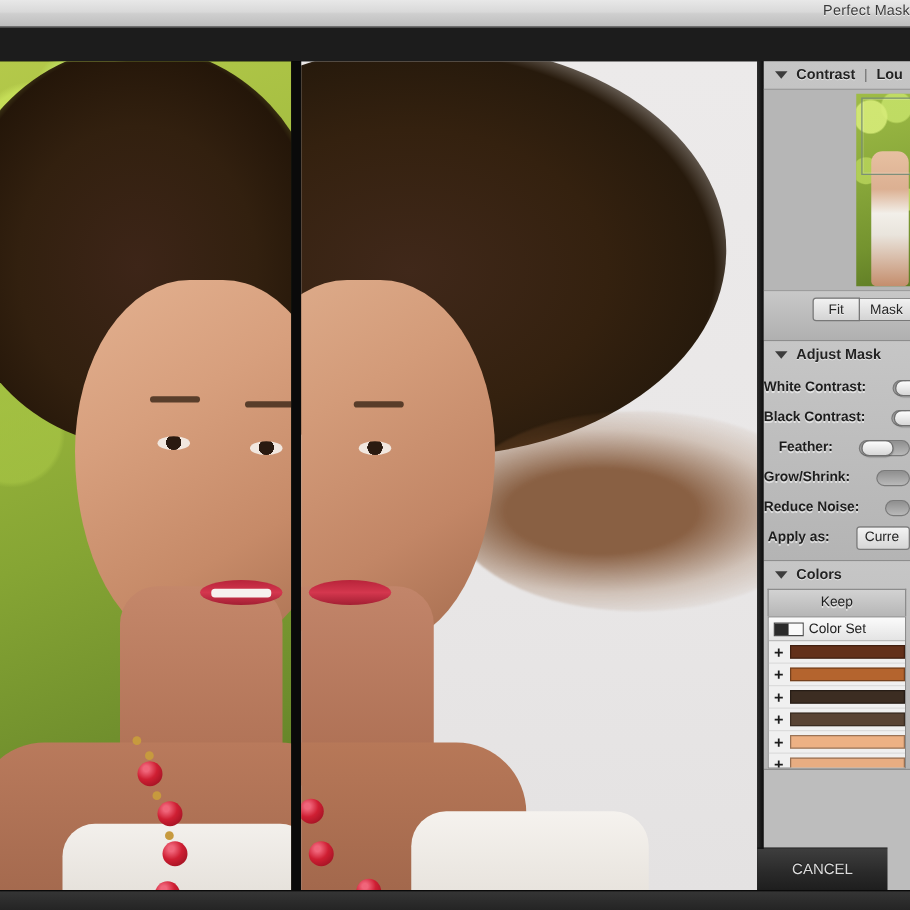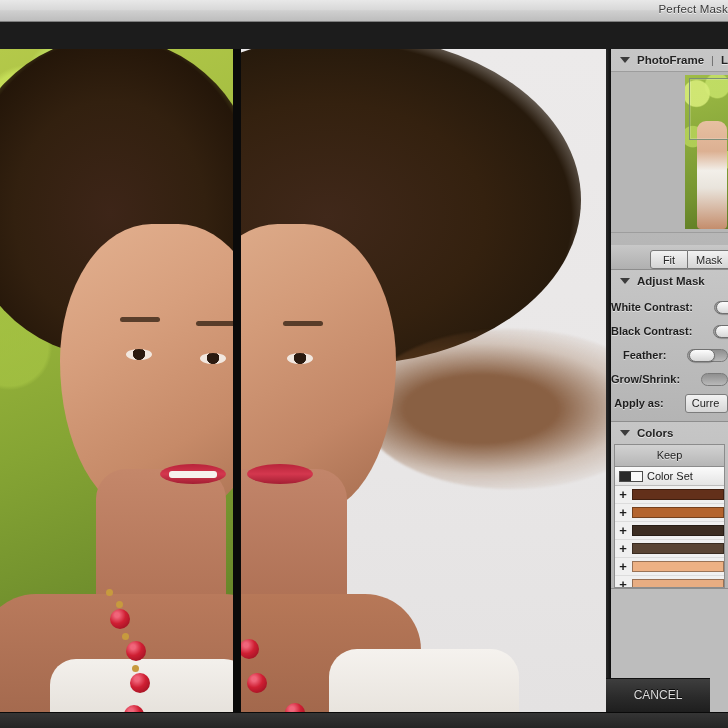--- a/index.html
+++ b/index.html
@@ -117,21 +117,21 @@
       radial-gradient(circle at 62% 7%,rgba(198,226,105,.85) 0 8%,rgba(0,0,0,0) 9%),
       radial-gradient(circle at 15% 40%,rgba(186,214,92,.8) 0 10%,rgba(0,0,0,0) 11%),
       radial-gradient(circle at 78% 55%,rgba(206,230,112,.75) 0 9%,rgba(0,0,0,0) 10%),
       linear-gradient(165deg,#9fbc46 0%,#8aa93b 40%,#74932f 75%,#5d7a24 100%);}
   .navfig{position:absolute;left:12px;top:46px;width:30px;height:108px;
     background:linear-gradient(to bottom,#e7c0a1 0%,#dcb092 28%,#f2efe9 46%,#e9e4dc 62%,#c48d6c 100%);
     border-radius:9px 9px 4px 4px;}
   .navrect{position:absolute;left:78px;top:6px;width:48px;height:62px;
     border:1px solid rgba(120,140,120,.95);box-sizing:border-box;
     box-shadow:0 0 0 1px rgba(255,255,255,.18) inset;}
-  .fitrow{position:relative;height:24px;background:linear-gradient(to bottom,#c8c8c8,#b0b0b0);margin-top:12px;}
+  .fitrow{position:relative;height:39px;background:linear-gradient(to bottom,#c8c8c8,#b0b0b0);}
   .btnpair{position:absolute;left:39px;top:5px;display:flex;}
   .btn{height:19px;min-width:38px;padding:0 8px;font-size:11px;color:#262626;
     background:linear-gradient(to bottom,#f2f2f2,#d4d4d4);border:1px solid #787878;
     display:flex;align-items:center;justify-content:center;box-sizing:border-box;
     text-shadow:0 1px 0 rgba(255,255,255,.7);}
   .btn:first-child{border-radius:3px 0 0 3px;}
   .btn:last-child{border-radius:0 3px 3px 0;border-left:none;}
 
   
   .rows{padding:3px 0 6px 0;}
@@ -233,21 +233,21 @@
     <div class="panelsplit"></div>
     <div class="panelbody">
 
       <div class="basictab">
         <span>Basic</span>
       </div>
 
       <div class="sect">
         <div class="secthead">
           <div class="tri"></div>
-          <div class="secttitle">PhotoFrame</div>
+          <div class="secttitle">Contrast</div>
           <div class="sepbar">|</div>
           <div class="secttitle">Lou</div>
         </div>
         <div class="navwrap">
           <div class="navthumb">
             <div class="navfig"></div>
           </div>
           <div class="navrect"></div>
         </div>
         <div class="fitrow">
@@ -286,20 +286,26 @@
             </div>
           </div>
 
           <div class="row">
             <div class="rlabel">Grow/Shrink:</div>
             <div class="slider">
               <div class="knob" style="left:34px;"></div>
             </div>
           </div>
 
+          <div class="row">
+            <div class="rlabel">Reduce Noise:</div>
+            <div class="slider">
+              <div class="knob" style="left:34px;"></div>
+            </div>
+          </div>
 
           <div class="row">
             <div class="rlabel">Apply as:</div>
             <div class="ddbox" style="width:60px;">Curre</div>
           </div>
 
         </div>
       </div>
 
       <div class="sect">

